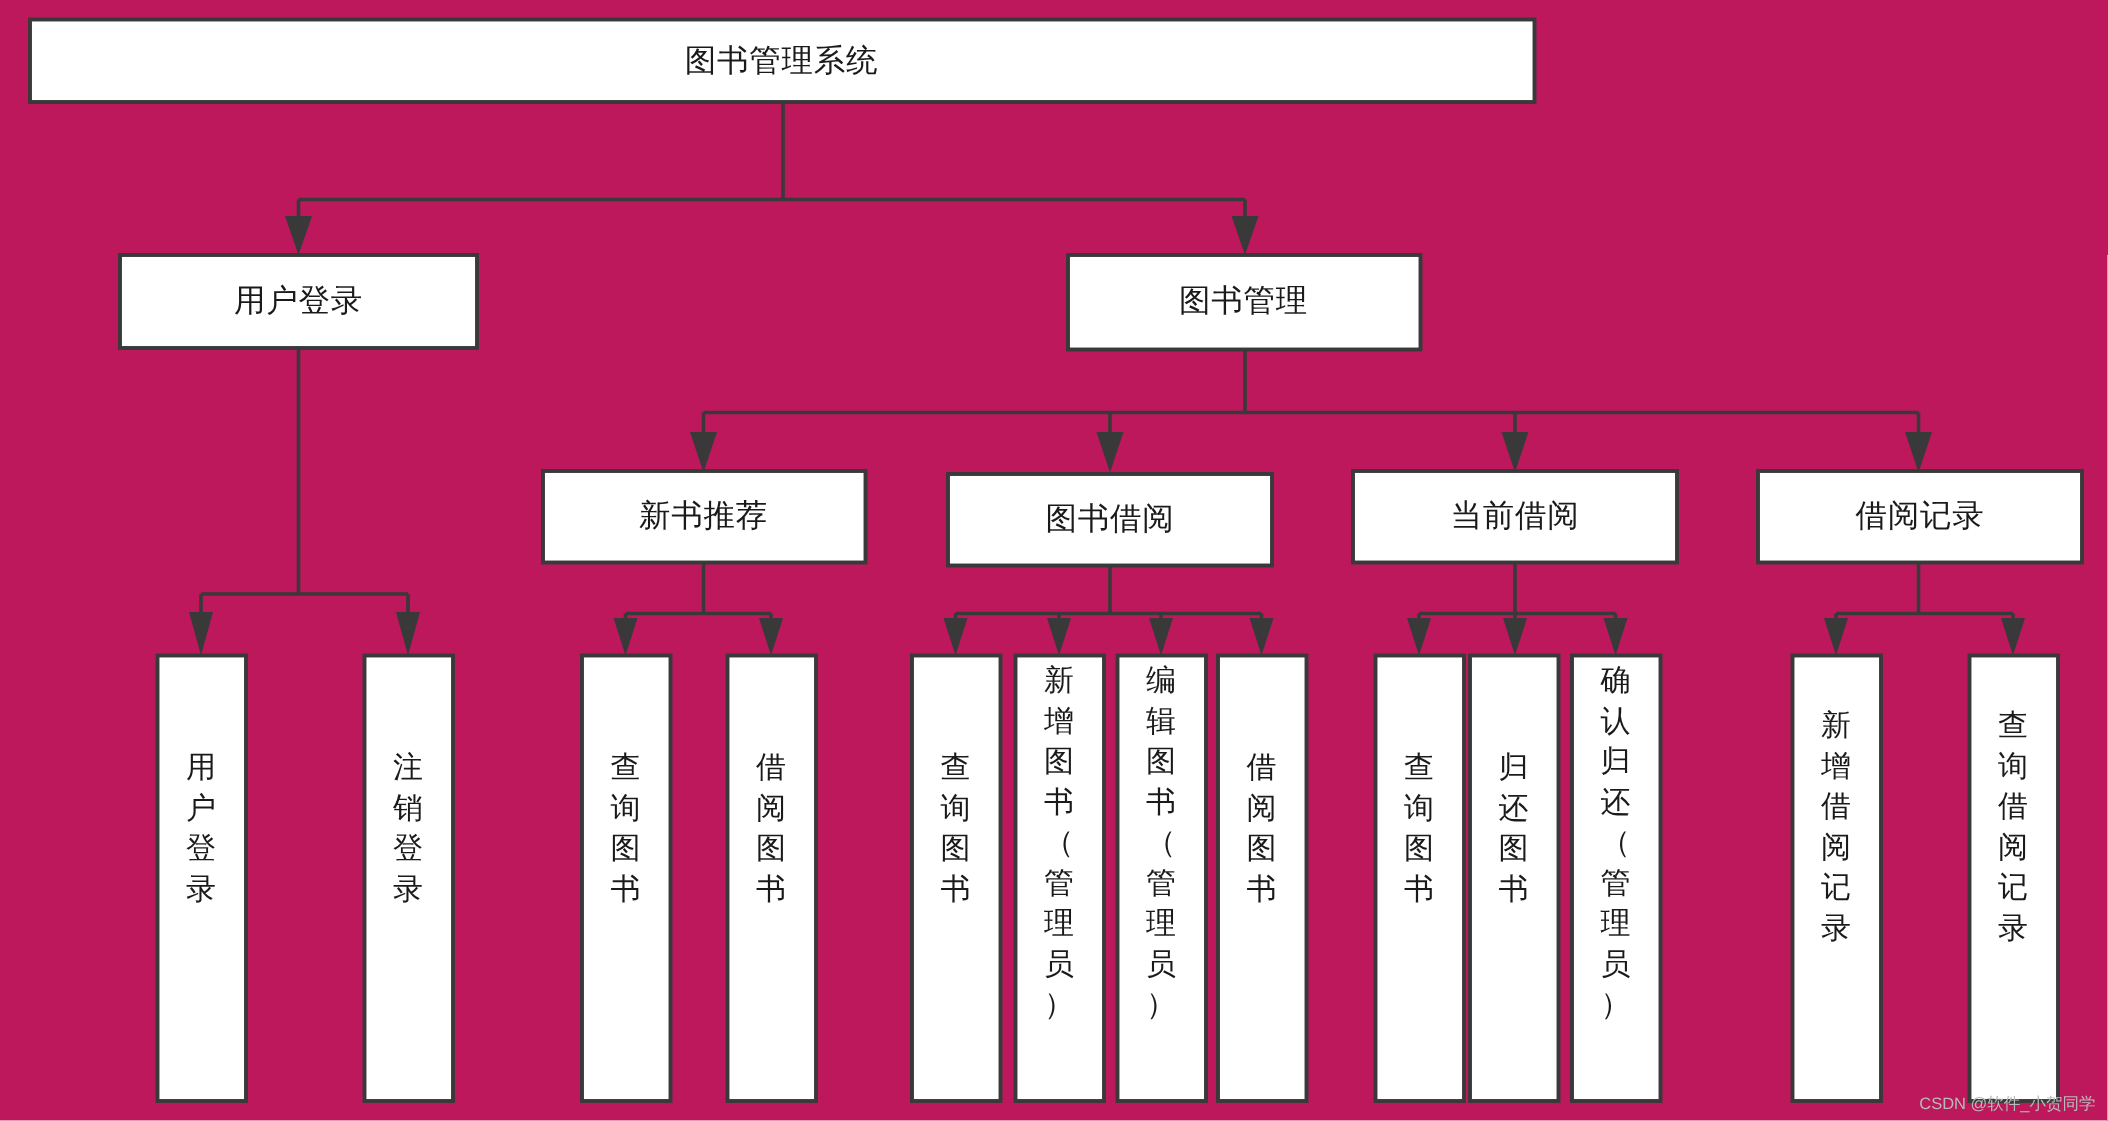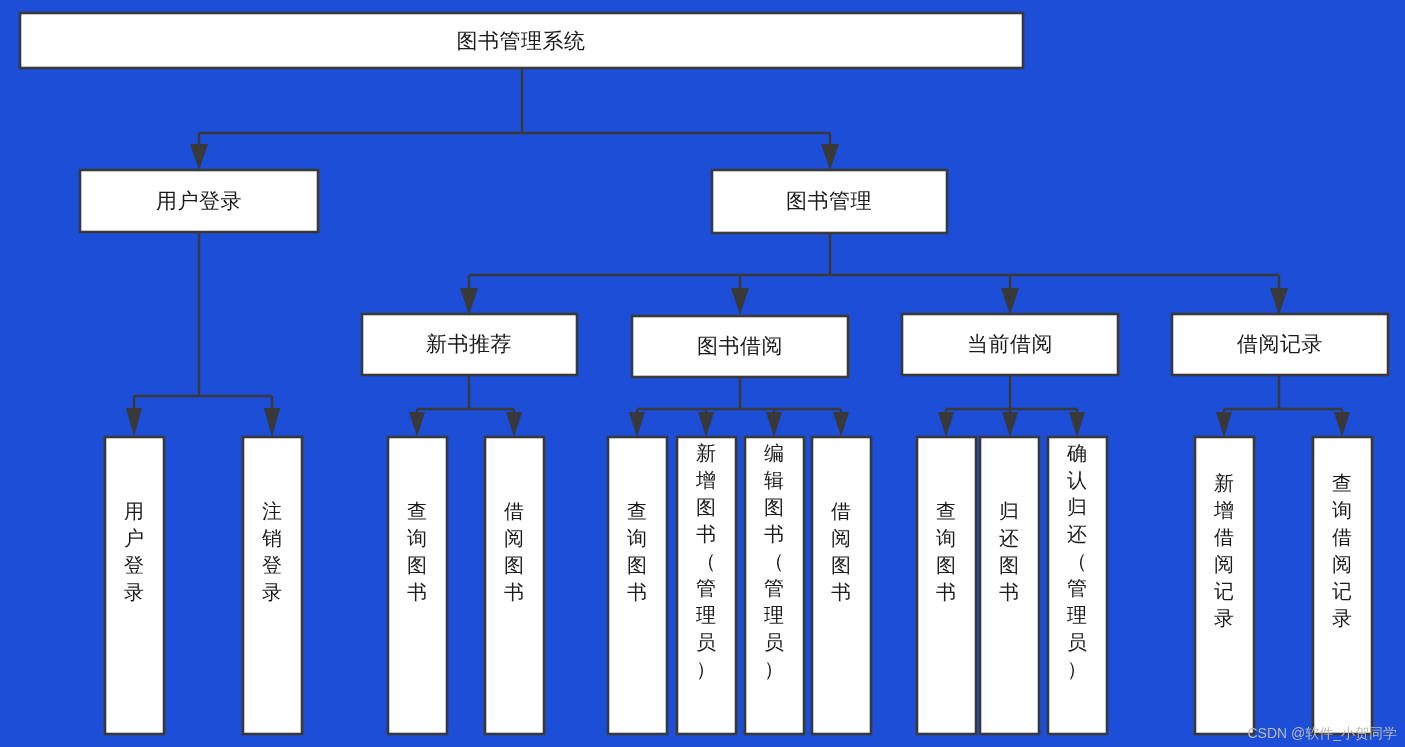--- a/index.html
+++ b/index.html
@@ -8,21 +8,21 @@
     padding: 0;
     background: #ffffff;
   }
   body {
     font-family: "Liberation Sans", "DejaVu Sans", sans-serif;
   }
   #diagram-root {
     position: relative;
     width: 1405px;
     height: 747px;
-    background: #1d4ed8;
+    background: #be185d;
     overflow: hidden;
   }
   svg#diagram-svg {
     position: absolute;
     left: 0;
     top: 0;
     width: 1405px;
     height: 747px;
     display: block;
   }
@@ -54,21 +54,21 @@
     font-size: 20px;
     fill: #1a1a1a;
     text-anchor: middle;
     letter-spacing: 0px;
   }
   .watermark {
     position: absolute;
     right: 8px;
     bottom: 4px;
     font-family: "Liberation Sans", "DejaVu Sans", sans-serif;
-    font-size: 14px;
+    font-size: 11px;
     color: #b9b9b9;
     white-space: nowrap;
     user-select: none;
     pointer-events: none;
   }
 </style>
 </head>
 <body>
 
 <div id="diagram-root">

